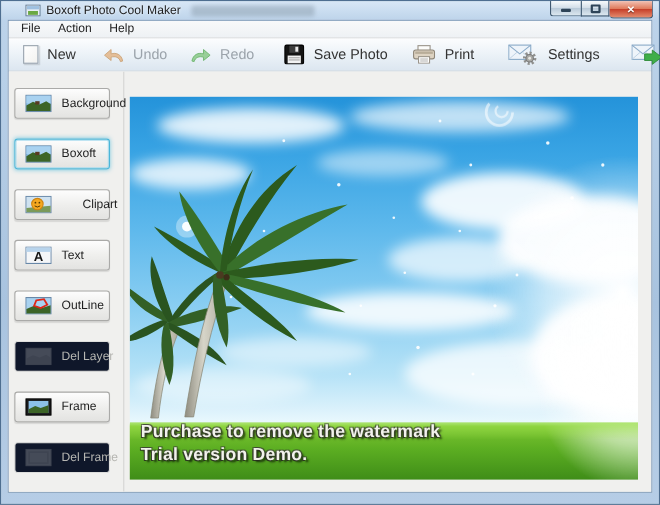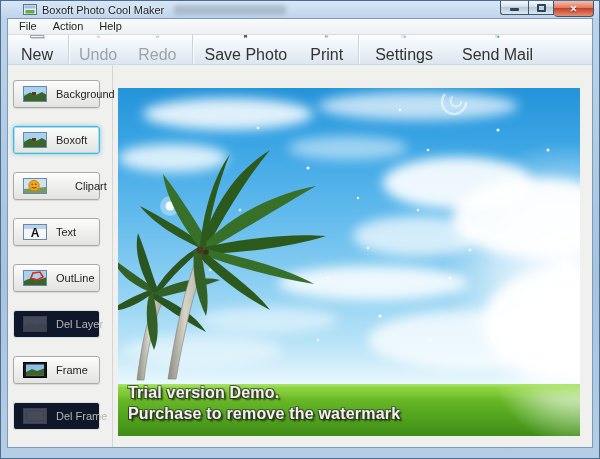--- a/index.html
+++ b/index.html
@@ -32,21 +32,21 @@
   .client { position:absolute; left:6px; right:6px; top:17px; bottom:10px;
     border:1px solid #7d9ab8; background:#f0f0ee; display:flex; flex-direction:column; }
 
   .menubar { height:16px; background:linear-gradient(180deg,#f8f9fa,#eef1f4);
     border-bottom:1px solid #d9dcdf; display:flex; align-items:center; padding-left:3px; }
   .menu-item { font-size:11px; color:#222; padding:0 8px; line-height:15px; }
 
   .toolbar { height:30px; background:linear-gradient(180deg,#fcfdfe,#eaf1f7 55%,#dce6f0);
     border-bottom:1px solid #ccd8e3; display:flex; align-items:stretch; }
   .tb-sep { width:1px; background:#c7d3df; box-shadow:1px 0 0 rgba(255,255,255,.9); }
-  .tb-btn { display:flex; align-items:center; gap:8px; padding:0 15px; font-size:16px; color:#333;flex-direction:column; }
+  .tb-btn { display:flex; align-items:center; gap:8px; padding:0 15px; font-size:13px; color:#333; }
   .tb-btn .lbl { white-space:nowrap; }
   .tb-btn.disabled { color:#9ba3ab; }
   .new-page { width:14px; height:17px; background:linear-gradient(135deg,#ffffff,#f2f2f0);
     border:1px solid #9aa4ae; box-shadow:1px 1px 1px rgba(0,0,0,.15); }
 
   
   .main { position:relative; flex:1; background:#f0f0ee; overflow:hidden; }
   .sidebar { position:absolute; left:0; top:0; bottom:0; width:105px;
     border-right:1px solid #d5d5d3; background:#f0f0ee; }
   .side-btn { position:absolute; left:5px; width:87px; height:28px;
@@ -351,20 +351,20 @@
               <path d="M82,160 C85,125 95,90 112,66 C100,95 92,128 88,158 Z"></path>
             </g>
             <circle cx="82" cy="162" r="3.5" fill="#4a3a20"></circle>
             <circle cx="88" cy="164" r="2.8" fill="#3c2e18"></circle>
           </g>
 
           <rect x="0" y="296" width="462" height="16" fill="url(#grassLight)"></rect>
         </svg>
 
         <div class="watermark">
+          <div>Purchase to remove the watermark</div>
           <div>Trial version Demo.</div>
-          <div>Purchase to remove the watermark</div>
         </div>
       </div>
 
     </div>
   </div>
 </div>
 
 </body></html>

